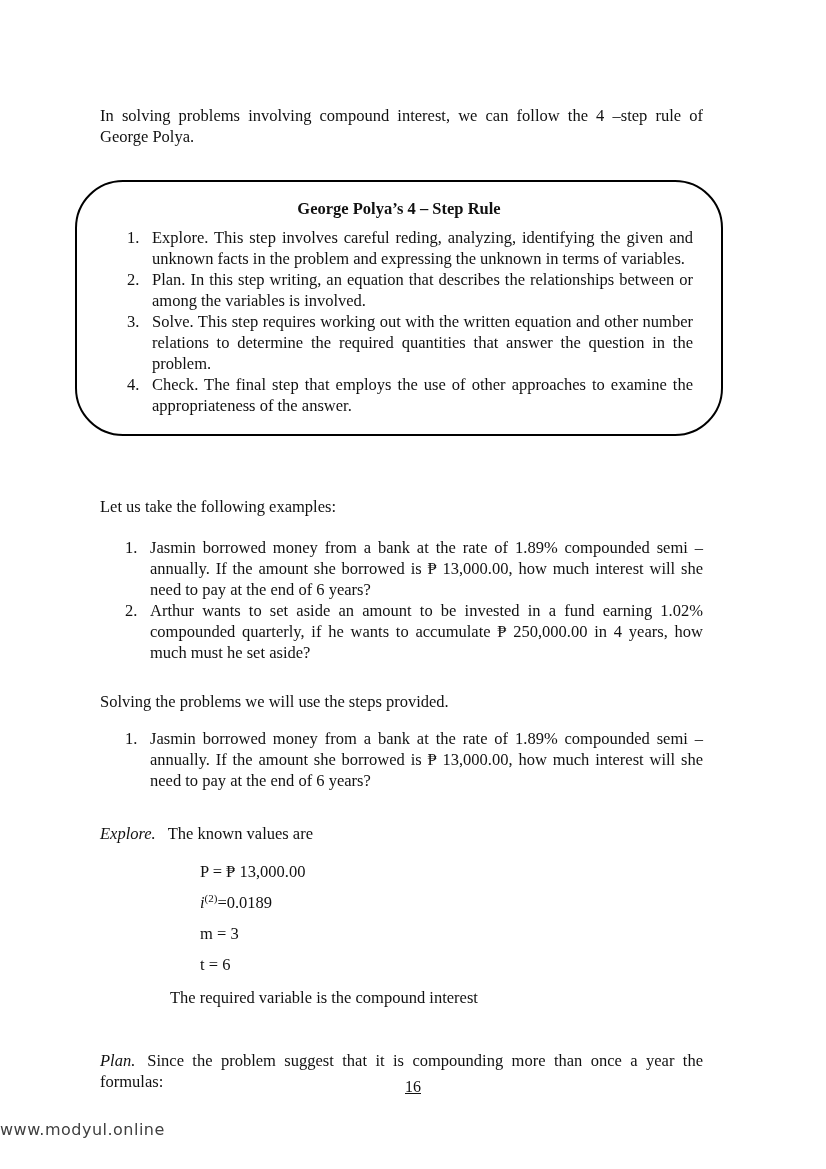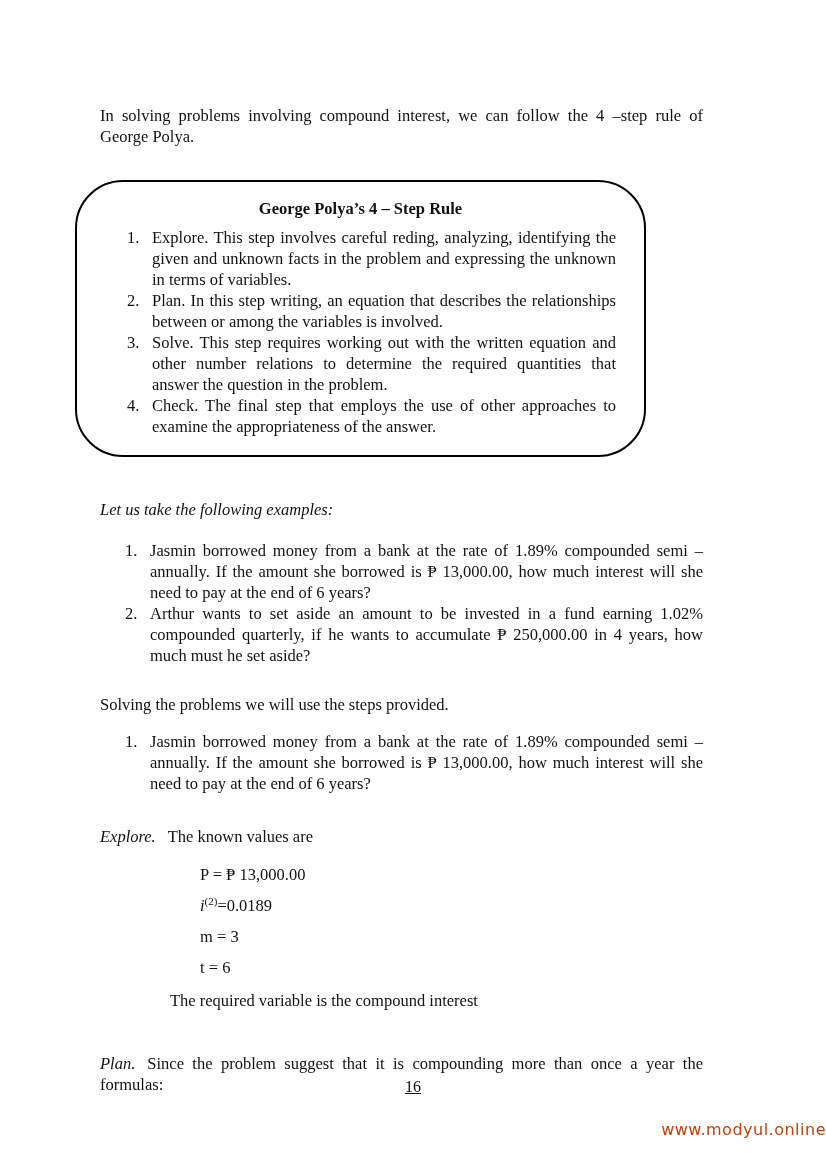--- a/index.html
+++ b/index.html
@@ -24,21 +24,21 @@
     width: 826px;
     padding: 88px 123px 0 100px;
     box-sizing: border-box;
   }
   .para {
     text-align: justify;
   }
   
   .polya-box {
     margin: 33px 0 0 -25px;
-    width: 571px;
+    width: 648px;
     border: 2px solid #000000;
     border-radius: 48px;
     box-sizing: border-box;
     padding: 16px 28px 18px 28px;
   }
   .polya-title {
     text-align: center;
     font-weight: bold;
     margin-bottom: 8px;
   }
@@ -50,21 +50,21 @@
   .li-marker {
     flex: 0 0 25px;
     text-align: left;
     margin-left: 25px;
   }
   .li-text {
     flex: 1 1 auto;
     text-align: justify;
   }
   .polya-box .li-marker { margin-left: 22px; }
-  .section-gap-1 { margin-top: 42px; font-style: italic; }
+  .section-gap-1 { margin-top: 60px; }
   .section-gap-2 { margin-top: 20px; }
   .section-gap-3 { margin-top: 28px; }
   .section-gap-4 { margin-top: 11px; }
   .section-gap-5 { margin-top: 32px; }
   .explore-line .label, .plan-line .label {
     font-style: italic;
   }
   .label-space { display: inline-block; width: 12px; }
   .known-values {
     margin-top: 12px;
@@ -94,23 +94,23 @@
     width: 826px;
     text-align: center;
     font-size: 16px;
     text-decoration: underline;
   }
   .watermark {
     position: absolute;
     top: 1119px;
     left: 0;
     width: 826px;
-    text-align: right;
+    text-align: left;
     font-size: 16px;
-    color: #c2410c;
+    color: #404040;
     letter-spacing: 0.5px;
     font-family: "DejaVu Sans", "Liberation Sans", sans-serif;
   }
 </style>
 </head>
 <body>
 
 <div class="content">
 
   <p class="para">In solving problems involving compound interest, we can follow the 4 –step rule of George Polya.</p>

